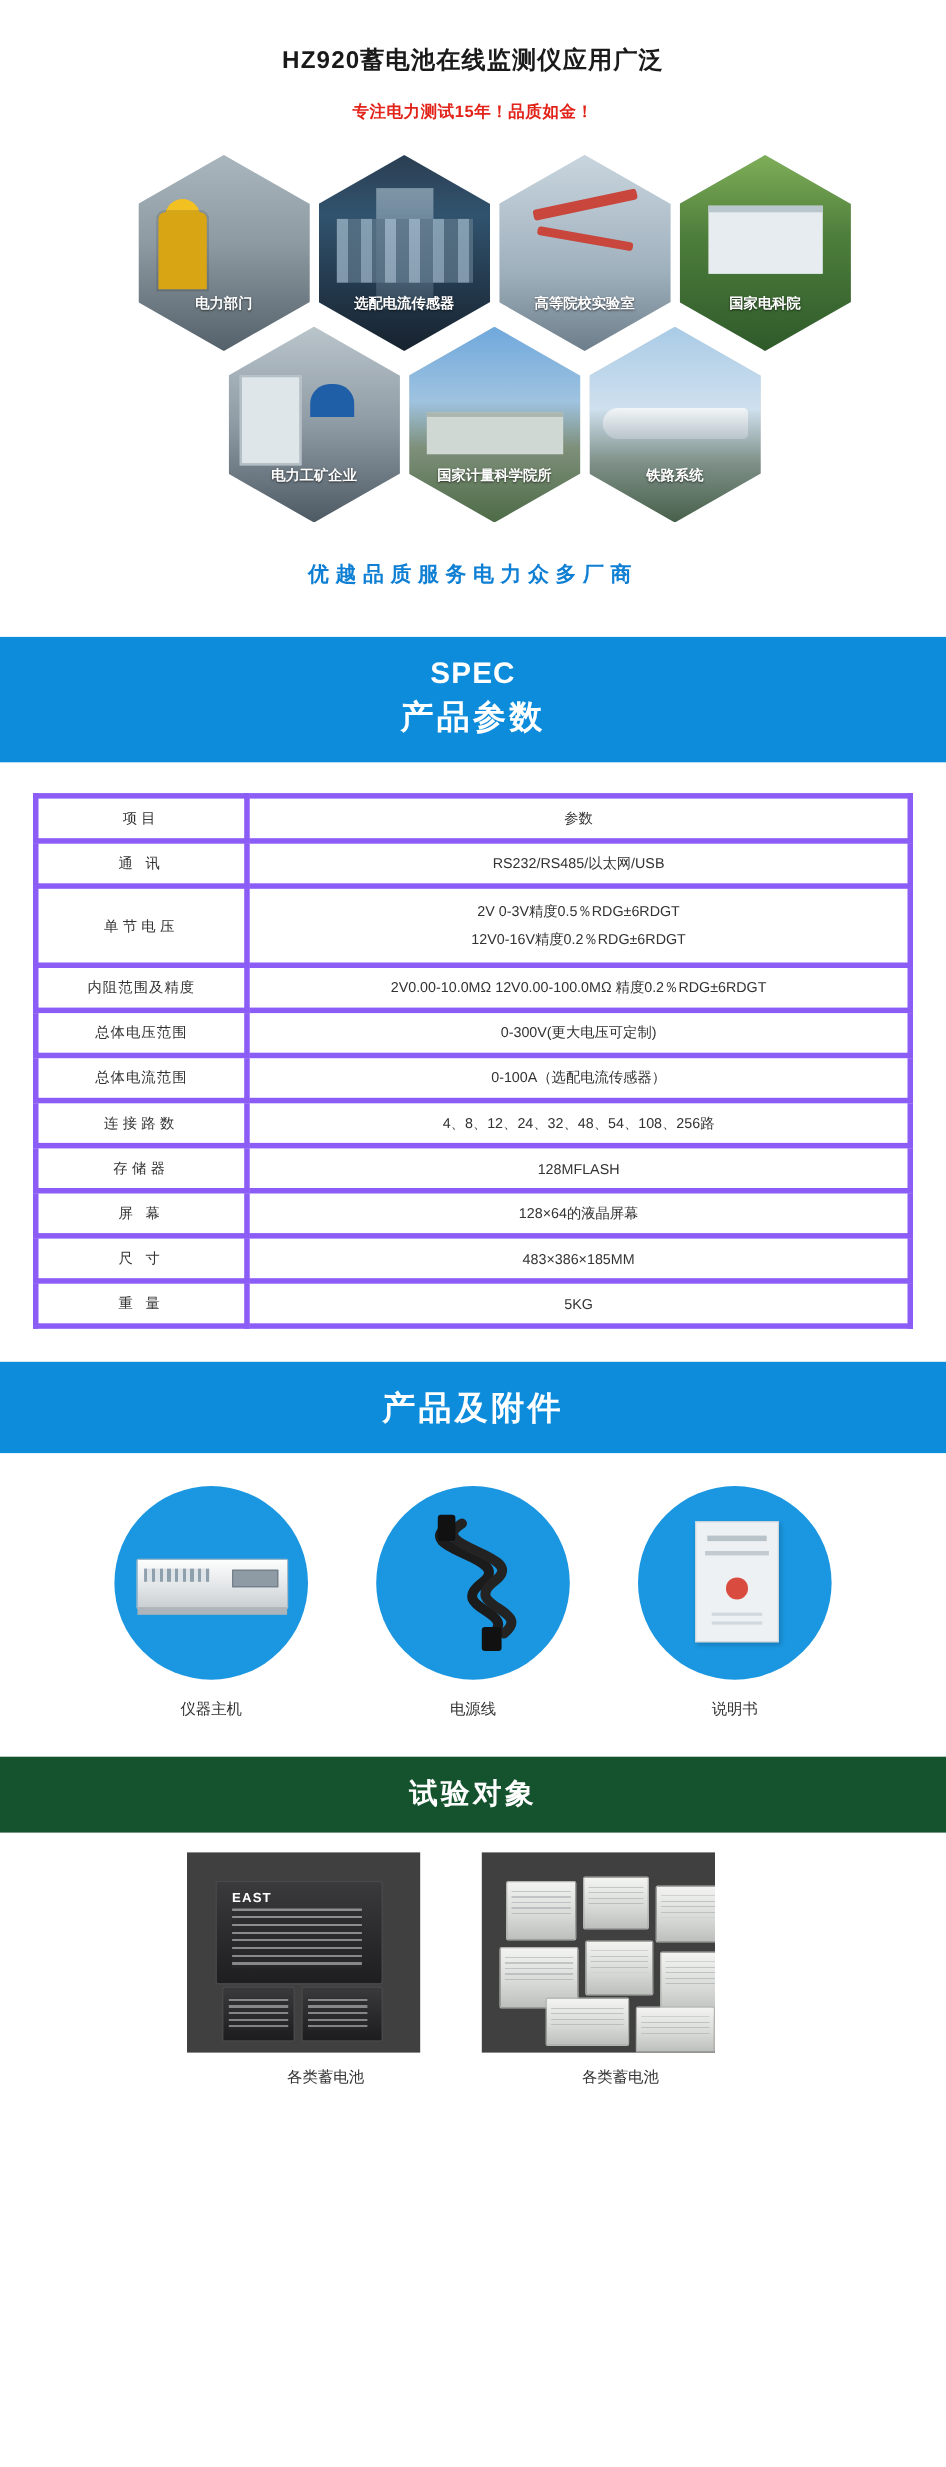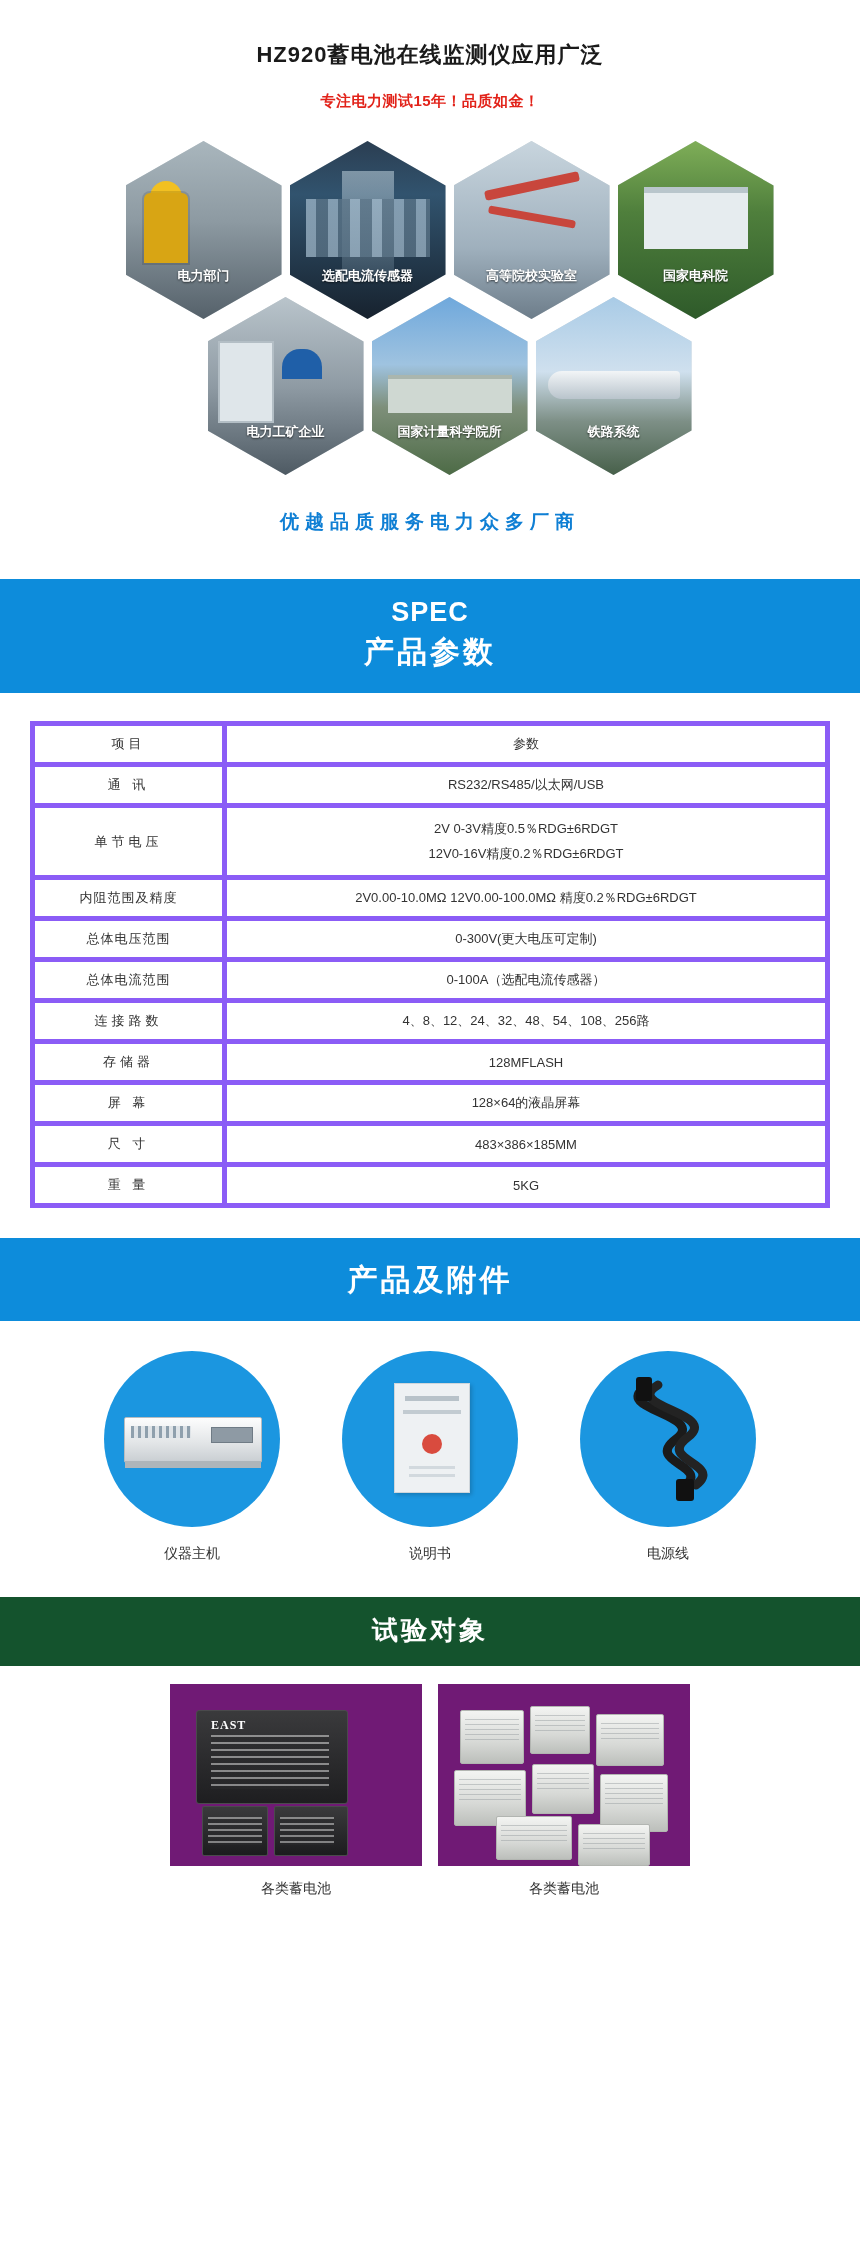--- a/index.html
+++ b/index.html
@@ -253,25 +253,24 @@
     margin-top: 28px;
   }
   .batt-wrap {
     display: flex;
     justify-content: center;
     gap: 16px;
     padding: 18px 0 0 0;
   }
   .batt-cell { width: 252px; text-align: center; }
   .batt-img {
-    width: 252px; height: 182px;
-    background: #701a75;
+    width: 212px; height: 182px;
+    background: #404040;
     position: relative;
     overflow: hidden;
-    font-family: Liberation Serif, serif;
   }
   .batt-cap { margin-top: 14px; font-size: 14px; color: #333; padding-bottom: 30px; }
 
   .bigbatt {
     position: absolute; left: 26px; top: 26px; width: 150px; height: 92px;
     background: linear-gradient(180deg,#3a3a3c 0%, #1e1e20 100%);
     border: 1px solid #4a4a4c;
     border-radius: 3px;
   }
   .bigbatt .lbl {
@@ -421,45 +420,45 @@
 
       <div class="prod-item">
         <div class="circle">
           <div class="device">
             <div class="strip"></div>
             <div class="screen"></div>
             <div class="base"></div>
           </div>
         </div>
         <div class="prod-cap">仪器主机</div>
+      </div>
+
+      <div class="prod-item">
+        <div class="circle">
+          <svg class="cable" viewBox="0 0 176 176">
+            <path d="M66 36 C30 58, 128 64, 96 88 C64 112, 132 114, 104 136" stroke="#1b1b1b" stroke-width="9" fill="none" stroke-linecap="round"></path>
+            <path d="M78 34 C42 56, 140 62, 108 86 C76 110, 144 112, 116 134" stroke="#232323" stroke-width="9" fill="none" stroke-linecap="round"></path>
+            <rect x="56" y="26" width="16" height="24" rx="3" fill="#111"></rect>
+            <rect x="96" y="128" width="18" height="22" rx="3" fill="#111"></rect>
+          </svg>
+        </div>
+        <div class="prod-cap">电源线</div>
       </div>
 
       <div class="prod-item">
         <div class="circle">
           <div class="manual">
             <div class="m-top"></div>
             <div class="m-title"></div>
             <div class="m-logo"></div>
             <div class="m-line" style="top:82px"></div>
             <div class="m-line" style="top:90px"></div>
           </div>
         </div>
         <div class="prod-cap">说明书</div>
-      </div>
-
-      <div class="prod-item">
-        <div class="circle">
-          <svg class="cable" viewBox="0 0 176 176">
-            <path d="M66 36 C30 58, 128 64, 96 88 C64 112, 132 114, 104 136" stroke="#1b1b1b" stroke-width="9" fill="none" stroke-linecap="round"></path>
-            <path d="M78 34 C42 56, 140 62, 108 86 C76 110, 144 112, 116 134" stroke="#232323" stroke-width="9" fill="none" stroke-linecap="round"></path>
-            <rect x="56" y="26" width="16" height="24" rx="3" fill="#111"></rect>
-            <rect x="96" y="128" width="18" height="22" rx="3" fill="#111"></rect>
-          </svg>
-        </div>
-        <div class="prod-cap">电源线</div>
       </div>
 
     </div>
   </section>
 
   <section>
     <div class="test-banner">试验对象</div>
 
     <div class="batt-wrap">
       <div class="batt-cell">

